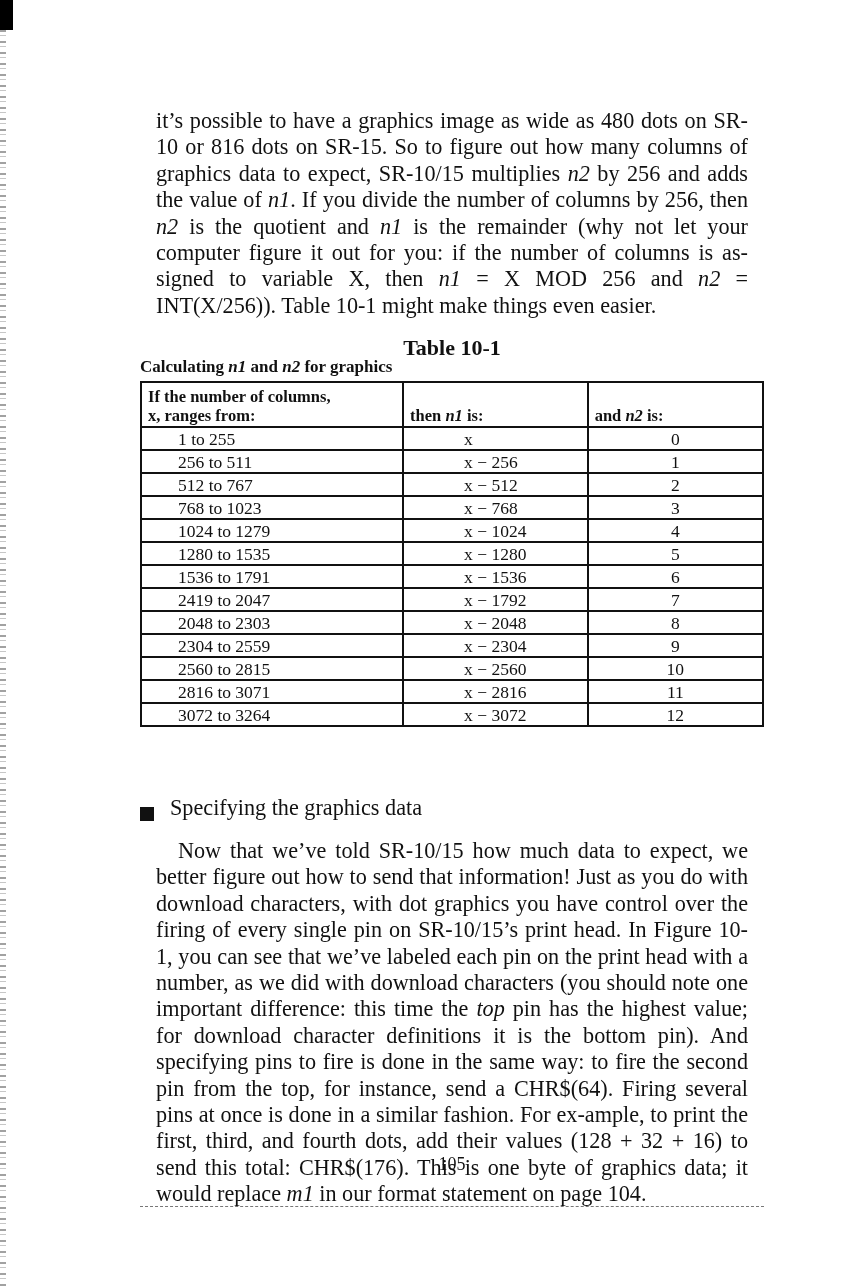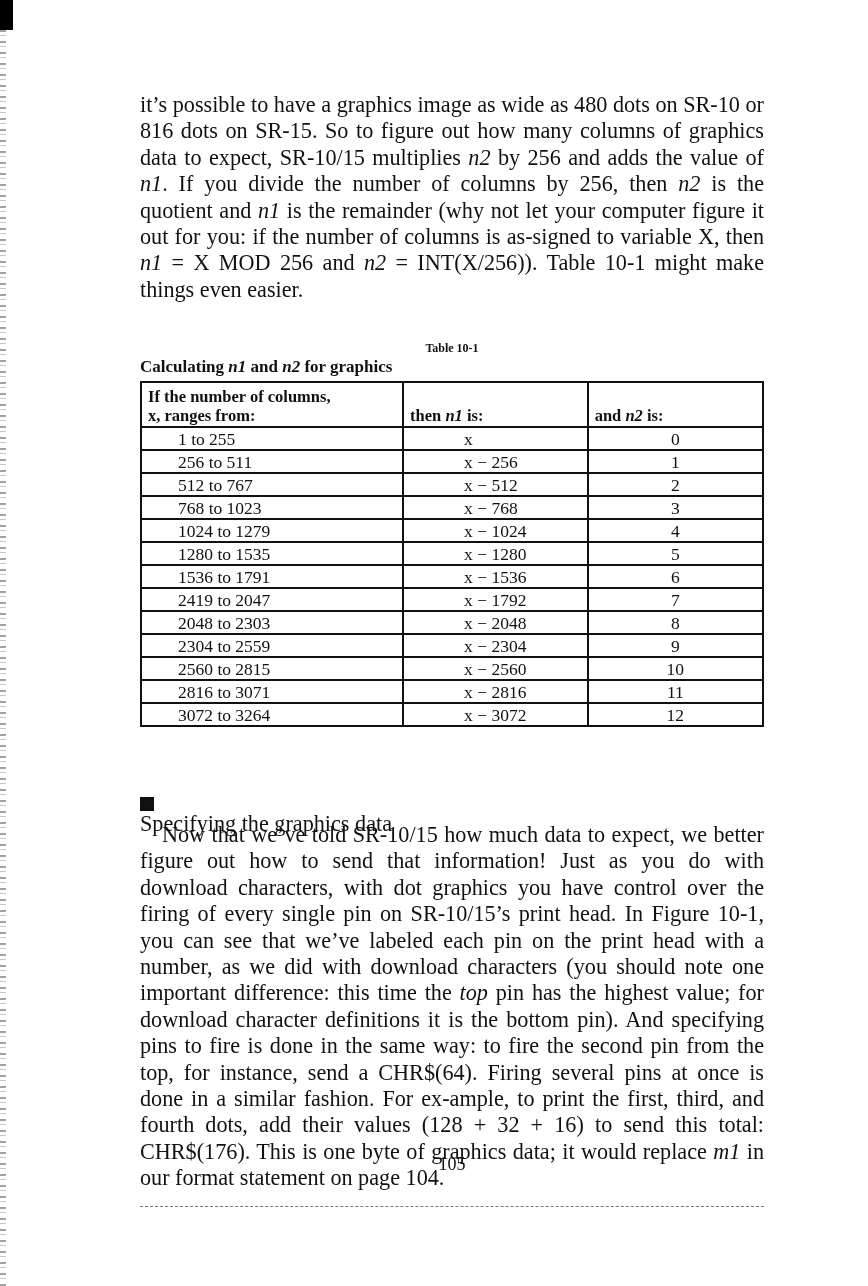--- a/index.html
+++ b/index.html
@@ -35,32 +35,32 @@
     .page {
       position: absolute;
       left: 140px;
       top: 92px;
       width: 624px;
     }
     .para {
       font-size: 22.2px;
       line-height: 26.4px;
       text-align: justify;
-      margin: 0;
+      margin: 16px;
     }
     .para i { font-style: italic; }
     .table-title {
       position: absolute;
       left: 140px;
       width: 624px;
       top: 338px;
       text-align: center;
       font-family: "Liberation Serif", serif;
       font-weight: bold;
-      font-size: 12px;
+      font-size: 22px;
       line-height: 20px;
     }
     .table-subtitle {
       position: absolute;
       left: 140px;
       width: 624px;
       top: 357px;
       text-align: left;
       font-weight: bold;
       font-size: 17px;
@@ -96,22 +96,21 @@
     table.data td.range { padding-left: 36px; text-align: left; }
     table.data td.n1 { padding-left: 60px; text-align: left; }
     table.data td.n2 { text-align: center; }
     .section-head {
       position: absolute;
       left: 140px;
       top: 795px;
       font-size: 22.2px;
       line-height: 26px;
       display: flex;
-      align-items: flex-start;
-      flex-direction: column;
+      align-items: flex-end;
     }
     .bullet-square {
       display: inline-block;
       width: 14px;
       height: 14px;
       background: #111;
       margin-right: 16px;
       margin-top: 2px;
     }
     .para2 {

